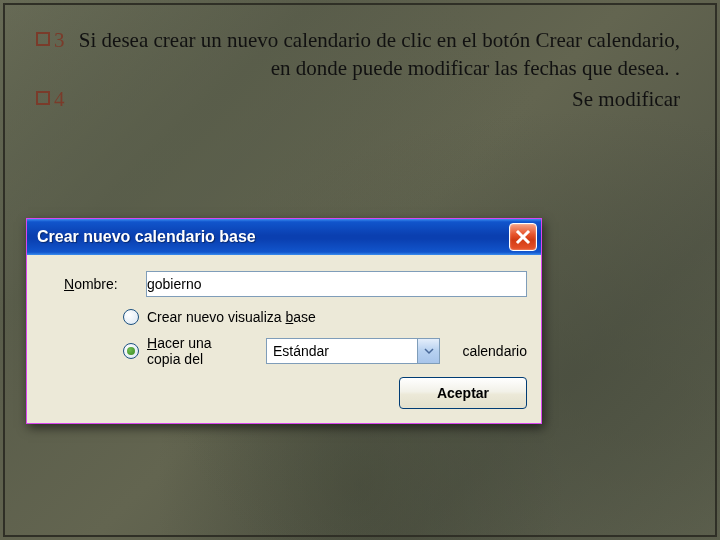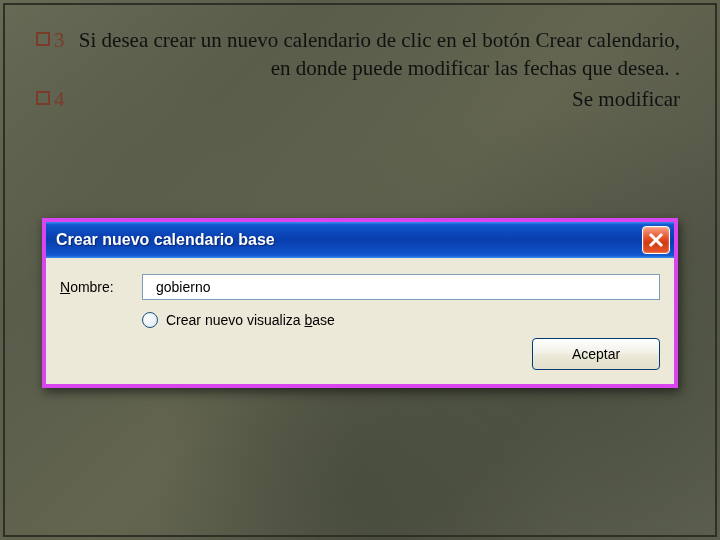--- a/index.html
+++ b/index.html
@@ -41,24 +41,24 @@
   }
   .bullet-num {
     color: #7a3b2a;
     margin-right: 8px;
     font-size: 21px;
   }
   .bullet-text { flex: 1; text-align: right; }
   .dialog-wrap {
     position: absolute;
     top: 218px;
-    left: 42px;
-    width: 636px;
+    left: 26px;
+    width: 516px;
     background: #ece9d8;
-    border: 4px solid #d946ef;
+    border: 1px solid #d946ef;
     box-shadow: 2px 4px 10px rgba(0,0,0,0.55);
     font-family: Tahoma, Verdana, sans-serif;
     font-size: 14px;
   }
   .titlebar {
     height: 36px;
     background: linear-gradient(to bottom, #3b8df0 0%, #1155cc 8%, #0a3fb0 45%, #0a3fb0 55%, #1155cc 92%, #3b8df0 100%);
     display: flex;
     align-items: center;
     padding: 0 4px 0 10px;
@@ -78,28 +78,28 @@
     display: flex; align-items: center; justify-content: center;
     box-shadow: inset 0 0 2px rgba(255,255,255,0.6);
     cursor: pointer;
   }
   .close-btn svg { width: 16px; height: 16px; }
   .dialog-body {
     padding: 16px 14px 14px 14px;
     color: #000;
   }
   .row { display: flex; align-items: center; margin-bottom: 12px; }
-  .label { width: 82px; }
+  .label { width: 82px; margin-left: 23px; }
   .underline-n { text-decoration: underline; }
   .text-input {
     flex: 1;
     height: 26px;
     border: 1px solid #7f9db9;
     background: #fff;
-    padding: 2px 13px;
+    padding: 2px 0;
     font-family: Tahoma, sans-serif;
     font-size: 14px;
   }
   .radio-row {
     display: flex;
     align-items: center;
     margin-left: 82px;
     margin-bottom: 10px;
     gap: 8px;
   }
@@ -137,20 +137,21 @@
     border-left: 1px solid #7f9db9;
     display: flex; align-items: center; justify-content: center;
   }
   .combo-btn svg { width: 10px; height: 10px; }
   .suffix-label { margin-left: 14px; }
   .button-row {
     display: flex;
     justify-content: flex-end;
     gap: 14px;
     margin-top: 8px;
+    font-weight: bold;
   }
   .xp-button {
     min-width: 128px;
     height: 32px;
     border: 1px solid #003c74;
     border-radius: 4px;
     background: linear-gradient(to bottom, #fff 0%, #f2f1e8 45%, #ece9d8 55%, #e3e0cc 100%);
     font-family: Tahoma, sans-serif;
     font-size: 14px;
     cursor: pointer;
@@ -187,19 +188,32 @@
   </div>
   <div class="dialog-body">
     <div class="row">
       <span class="label"><span class="underline-n">N</span><span>ombre:</span></span>
       <input class="text-input" type="text" value="gobierno" style="">
     </div>
     <div class="radio-row">
       <span class="radio"></span>
       <span><span>Crear nuevo visualiza </span><span class="underline-n">b</span><span>ase</span></span>
     </div>
+    <div class="radio-row">
+      <span class="radio checked"></span>
+      <span><span class="underline-n">H</span><span>acer una copia del</span></span>
+      <div class="combo">
+        <span class="combo-text">Estándar</span>
+        <span class="combo-btn">
+          <svg viewBox="0 0 10 10">
+              <path d="M1 3 L5 7 L9 3" fill="none" stroke="#4a6a9a" stroke-width="1.5"></path>
+            </svg>
+        </span>
+      </div>
+      <span class="suffix-label">calendario</span>
+    </div>
     <div class="button-row">
       <div class="xp-button">
           <span>Aceptar</span>
         </div>
     </div>
   </div>
 </div>
 
 </body></html>

